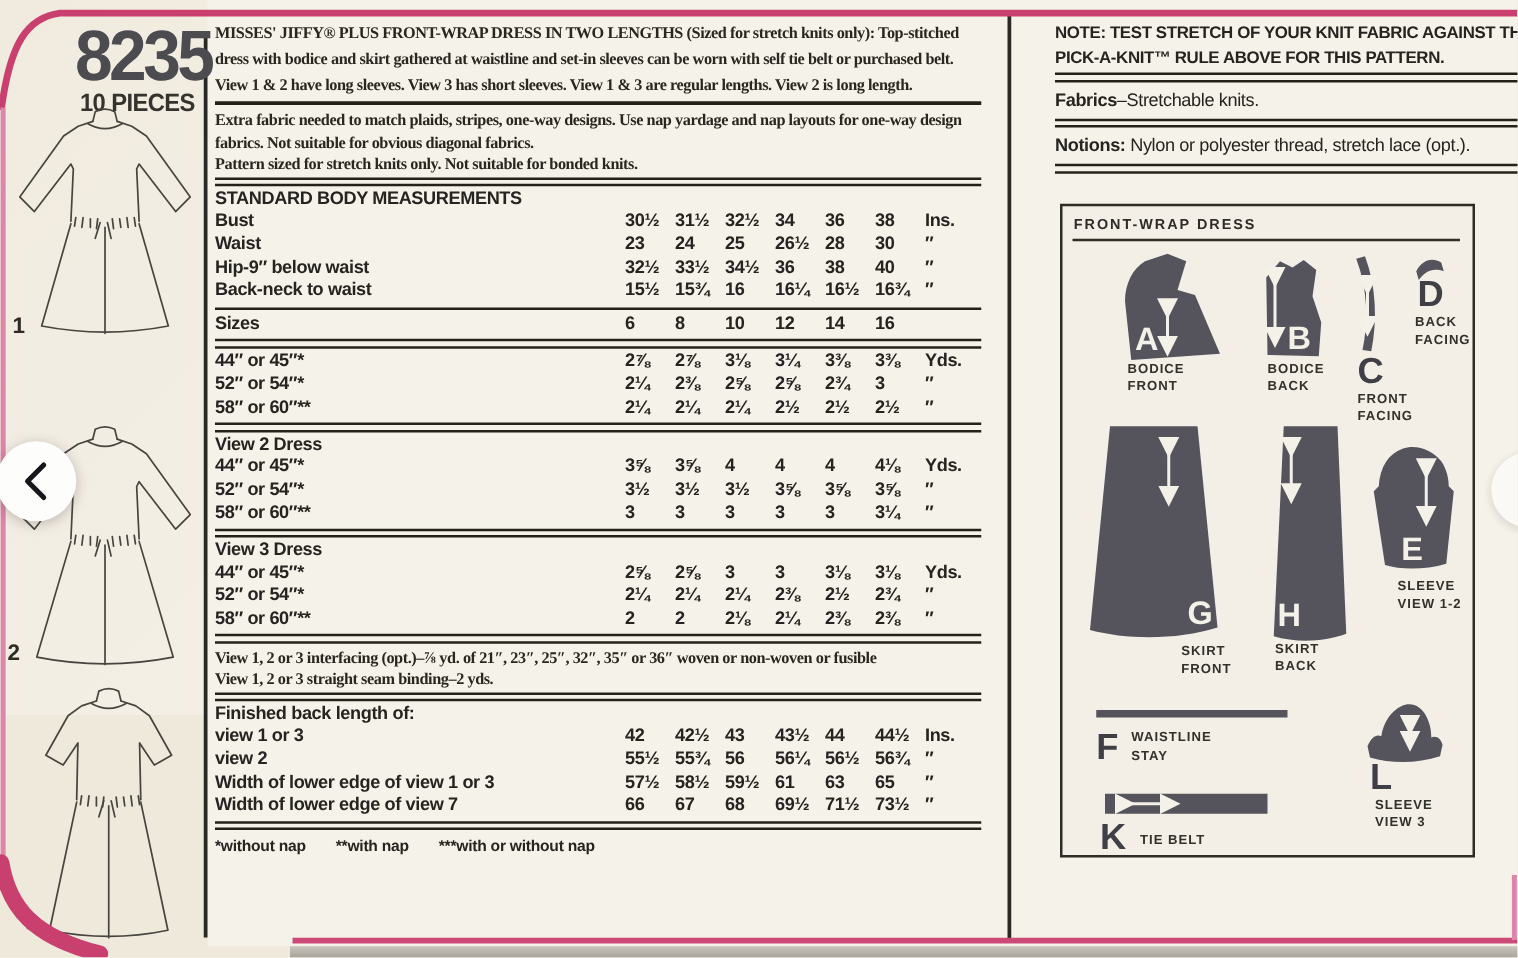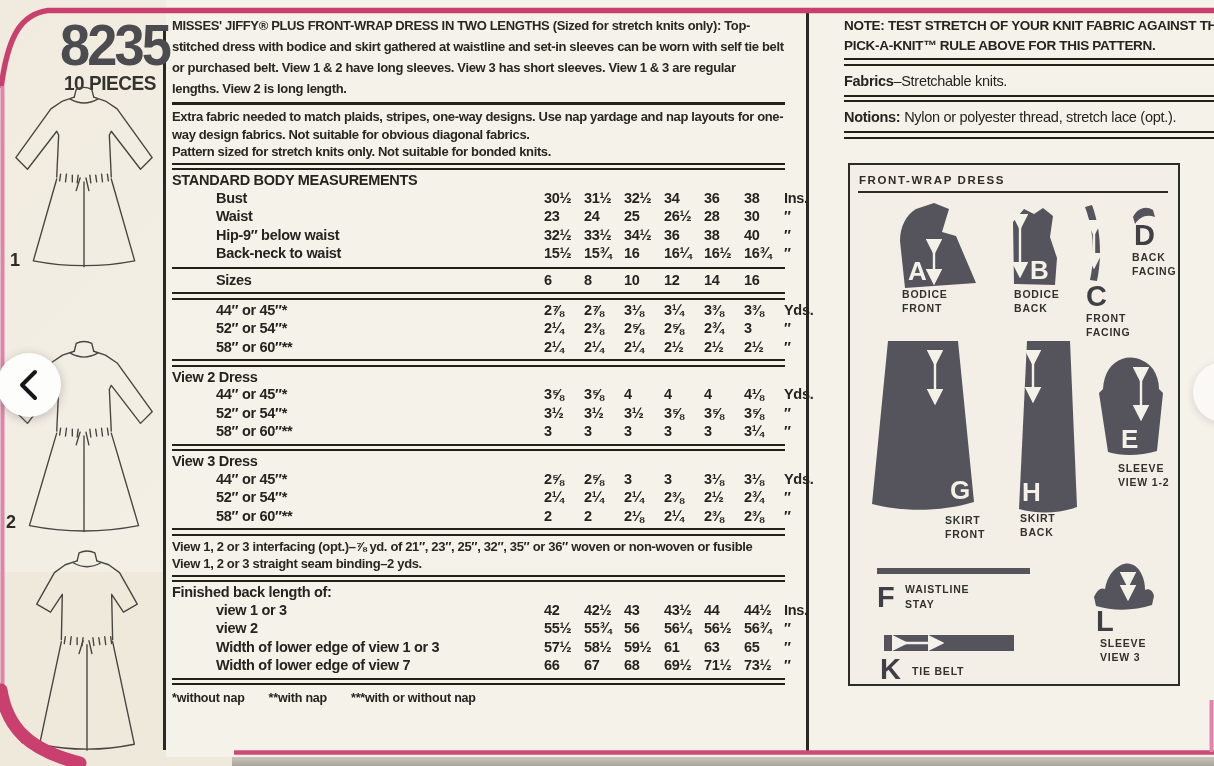--- a/index.html
+++ b/index.html
@@ -22,26 +22,26 @@
   .dress-sketch { position:absolute; }
   .dress-sketch path { stroke:#47453f; stroke-width:1.4; fill:none; stroke-linecap:round; stroke-linejoin:round; }
   .view-num { position:absolute; font-size:18px; font-weight:bold; color:#2c2b27; }
 
   
   #prev-btn { position:absolute; left:-3px; top:353px; width:64px; height:64px; border-radius:50%; background:#fdfdfc; box-shadow:0 2px 10px rgba(60,40,50,.28); z-index:9; border:none; cursor:pointer; display:flex; align-items:center; justify-content:center; }
   #next-btn { position:absolute; left:1193px; top:362px; width:60px; height:60px; border-radius:50%; background:#fbfaf7; box-shadow:0 2px 8px rgba(60,40,50,.18); z-index:9; border:none; opacity:.9; }
 
   
   #mid { position:absolute; left:172px; top:15px; width:613px; z-index:2; }
-  .para { font-size:13px; font-weight:bold; letter-spacing:-.35px; line-height:21px; color:#292720; }
+  .para { font-size:13px; font-weight:bold; letter-spacing:-.35px; line-height:21px; color:#292720;font-family:Liberation Serif, serif; }
   .para2 { line-height:17.5px; }
   .rule { border-top:3px solid #242218; margin:3px 0; }
   .rule-dbl { border-top:2.5px solid #242218; border-bottom:2.5px solid #242218; height:7.5px; margin:2px 0; }
   .thead { font-size:14.5px; font-weight:bold; letter-spacing:-.3px; height:17.5px; }
-  .mrow { display:flex; height:18.5px; font-size:14.5px; font-weight:bold; letter-spacing:-.3px; align-items:baseline;margin-left:44px; }
+  .mrow { display:flex; height:18.5px; font-size:14.5px; font-weight:bold; letter-spacing:-.3px; align-items:baseline; }
   .mlabel { width:328px; flex:none; }
   .mval { width:40px; flex:none; }
   .munit { width:45px; flex:none; }
   .foot { display:flex; gap:24px; font-size:12.5px; font-weight:bold; margin-top:6px; letter-spacing:-.2px; }
 
   
   #right { position:absolute; left:844px; top:16px; width:388px; z-index:2; }
   .note { font-size:13.5px; font-weight:bold; letter-spacing:-.3px; line-height:20px; }
   .rline { font-size:14.5px; letter-spacing:-.3px; line-height:18px; padding:4px 0 3px; }
   .rline b { font-weight:bold; }

